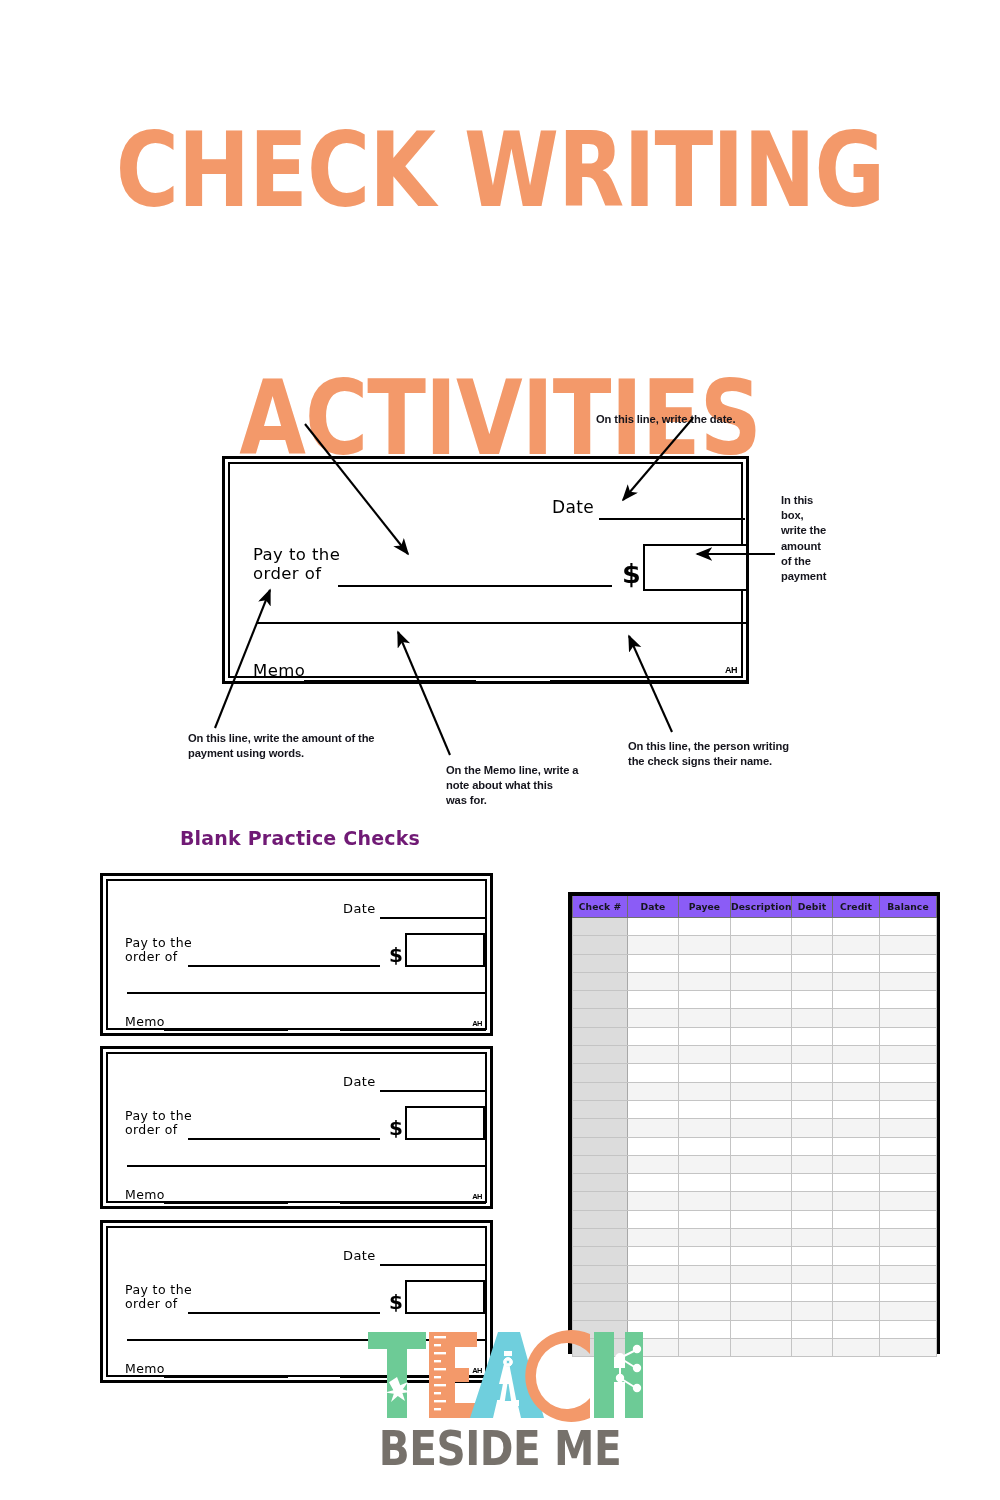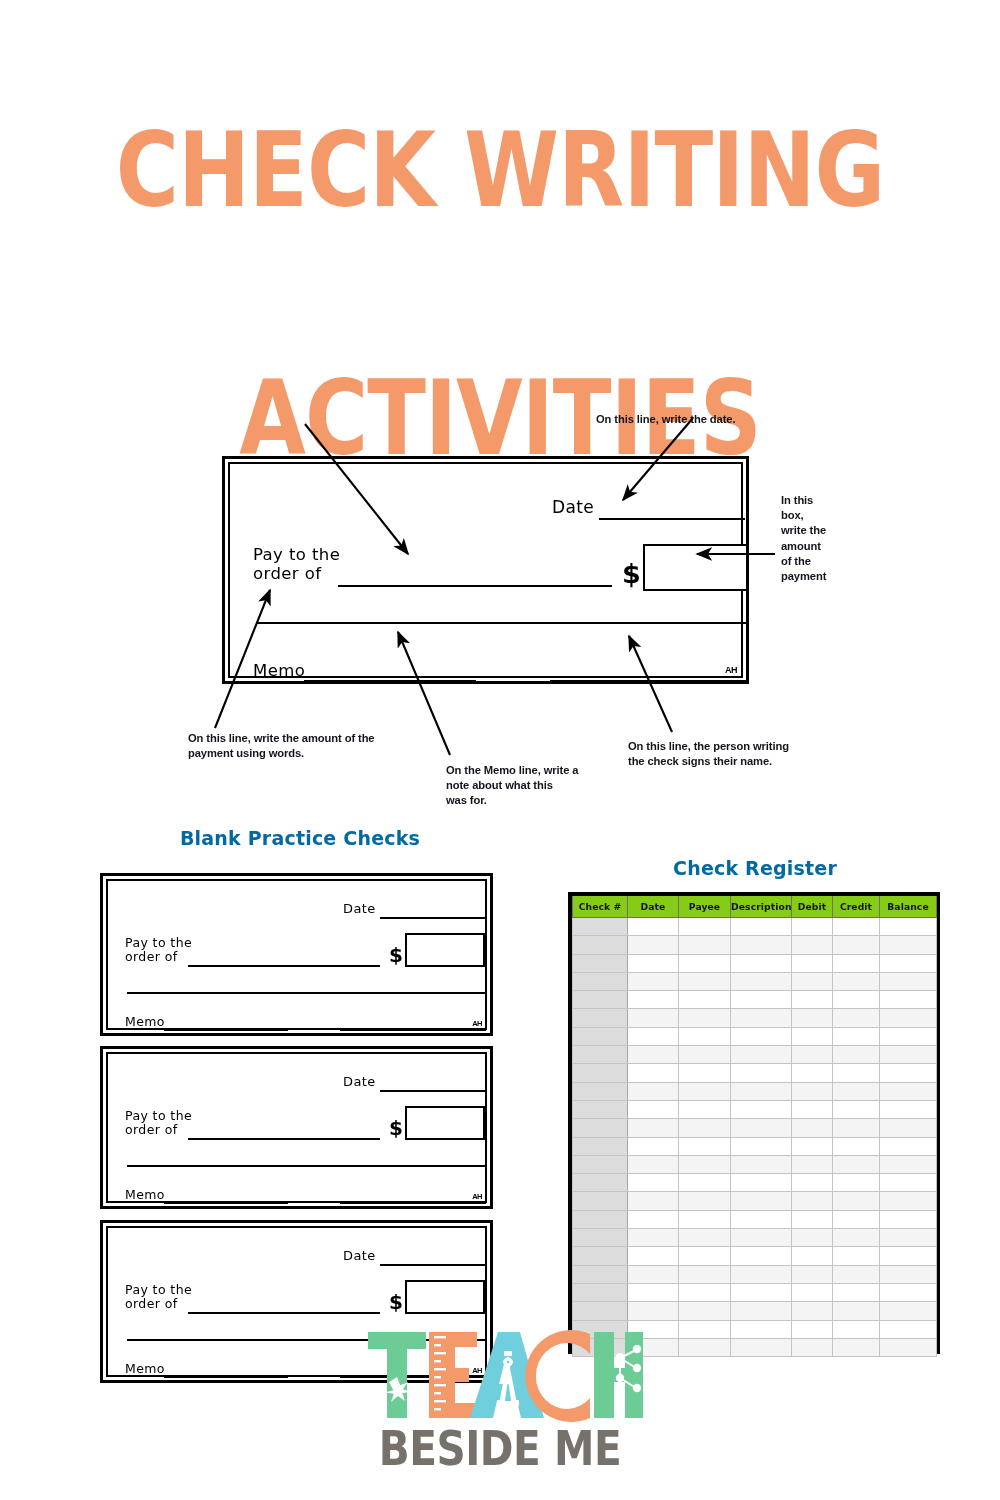--- a/index.html
+++ b/index.html
@@ -69,35 +69,35 @@
   .amt-box{position:absolute;box-sizing:border-box;border:2.5px solid #000;background:#fff;}
   .dollar{position:absolute;font-weight:bold;color:#000;
           font-family:"DejaVu Sans","Liberation Sans",sans-serif;}
   .ah{position:absolute;font-family:"Liberation Sans",sans-serif;font-weight:bold;color:#000;text-align:right;}
 
   
   .heading{
     position:absolute;
     font-family:"DejaVu Sans","Liberation Sans",sans-serif;
     font-weight:bold;
-    color:#0369a1;
+    color:#701a75;
     letter-spacing:0.2px;
     text-align:center;
   }
 
   
   .register{
     position:absolute;
     box-sizing:border-box;
     border:4px solid #000;
     background:#fff;
   }
   table.reg{border-collapse:collapse;width:100%;table-layout:fixed;}
   table.reg th{
-    background:#84cc16;
+    background:#8b5cf6;
     border:1px solid #6f6f6f;
     border-top:none;
     font-family:"DejaVu Sans","Liberation Sans",sans-serif;
     font-weight:bold;
     font-size:9.2px;
     color:#16161e;
     padding:5px 0 5px 0;
     letter-spacing:0.1px;
   }
   table.reg td{
@@ -183,21 +183,20 @@
       <line x1="215" y1="728" x2="270" y2="590"></line>
 
       <line x1="450" y1="755" x2="398" y2="632"></line>
 
       <line x1="672" y1="732" x2="629" y2="636"></line>
     </g>
   </svg>
 
   <div class="heading" style="left:100px;top:827px;width:400px;font-size:19px;">Blank Practice Checks</div>
 
-  <div class="heading" style="left:565px;top:857px;width:380px;font-size:19px;">Check Register</div>
 
   <div class="check" style="left:100px;top:873px;width:393px;height:163px;">
     <div class="check-inner">
       <span class="chk-font" style="position:absolute;left:235px;top:20px;font-size:13px;">Date</span>
       <div class="rule" style="left:272px;top:36px;width:106px;"></div>
 
       <span class="chk-font" style="position:absolute;left:17px;top:54px;font-size:12.5px;">Pay to the</span>
       <span class="chk-font" style="position:absolute;left:17px;top:68px;font-size:12.5px;">order of</span>
       <div class="rule" style="left:80px;top:84px;width:192px;"></div>
 

